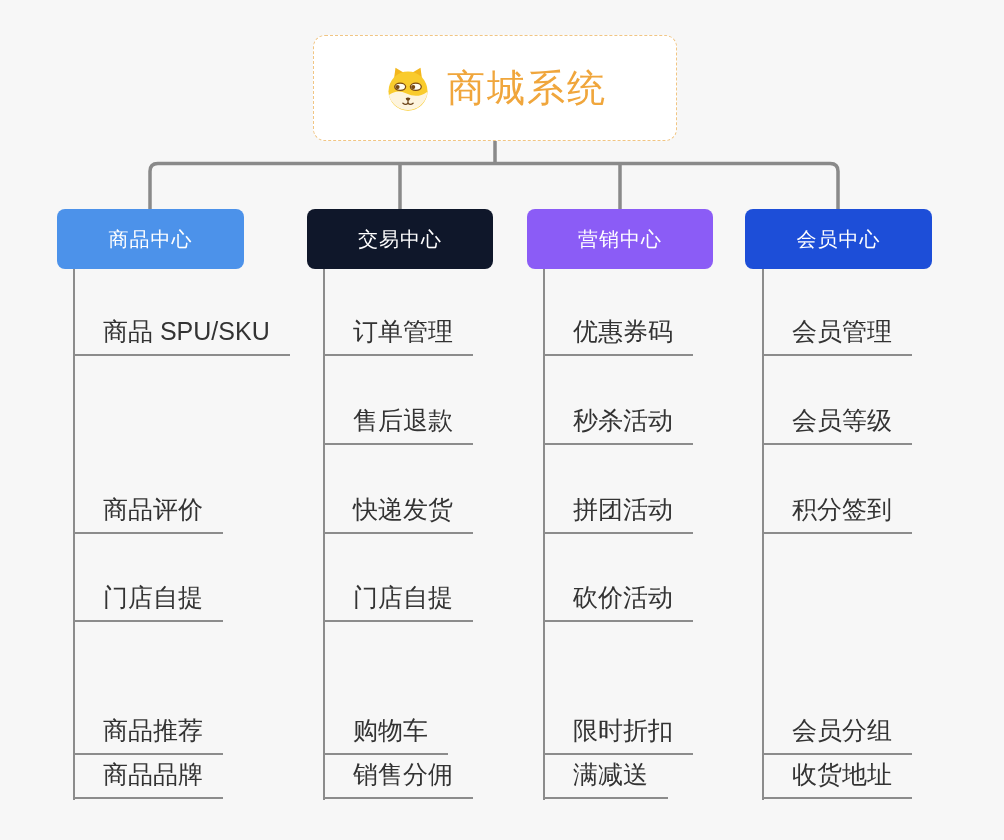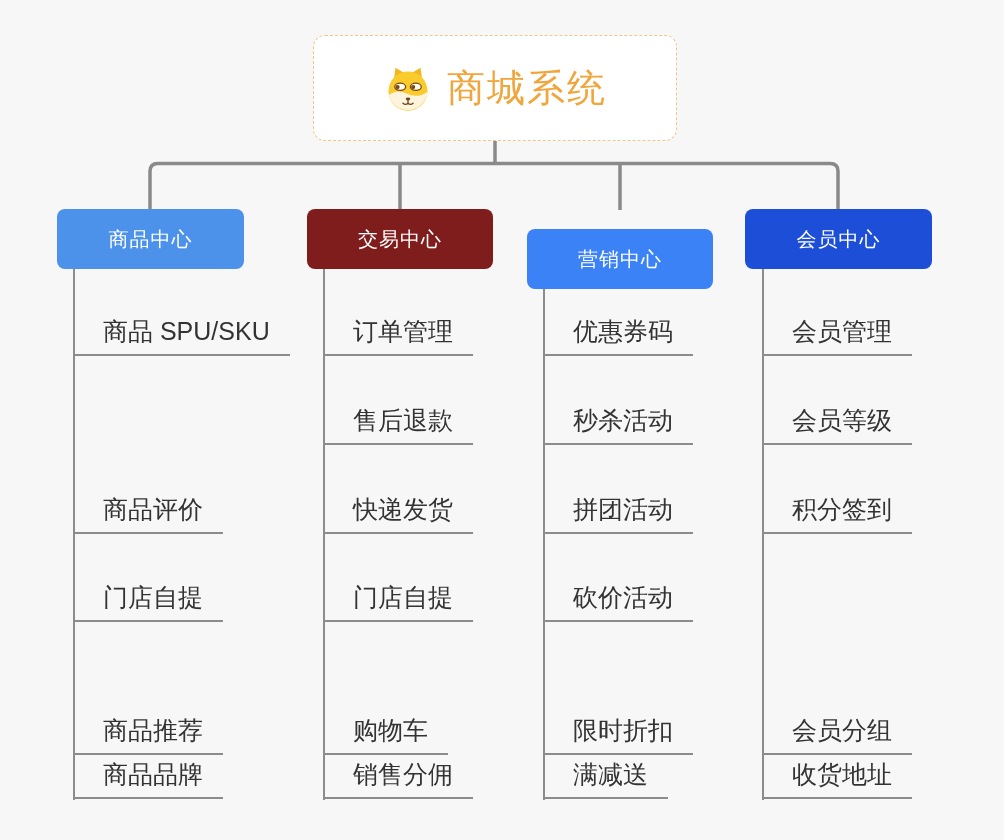--- a/index.html
+++ b/index.html
@@ -38,22 +38,22 @@
 
   
   .branch {
     position: absolute; top: 209px; height: 60px;
     border-radius: 8px;
     display: flex; align-items: center; justify-content: center;
     color: #FFFFFF; font-size: 20px; letter-spacing: 1px;
     z-index: 2; cursor: default; white-space: nowrap;
   }
   .branch.b0 { left: 57px;  width: 187px; background: #4C92EA; }
-  .branch.b1 { left: 307px; width: 186px; background: #7f1d1d; }
-  .branch.b2 { left: 527px; width: 186px; background: #3b82f6; margin-top: 20px; }
+  .branch.b1 { left: 307px; width: 186px; background: #0f172a; }
+  .branch.b2 { left: 527px; width: 186px; background: #8b5cf6; }
   .branch.b3 { left: 745px; width: 187px; background: #1d4ed8; }
 
   
   .trunk {
     position: absolute; top: 269px; width: 2px; height: 531px;
     background: #8C8C8C;
   }
   .trunk.t0 { left: 73px; }
   .trunk.t1 { left: 323px; }
   .trunk.t2 { left: 543px; }

